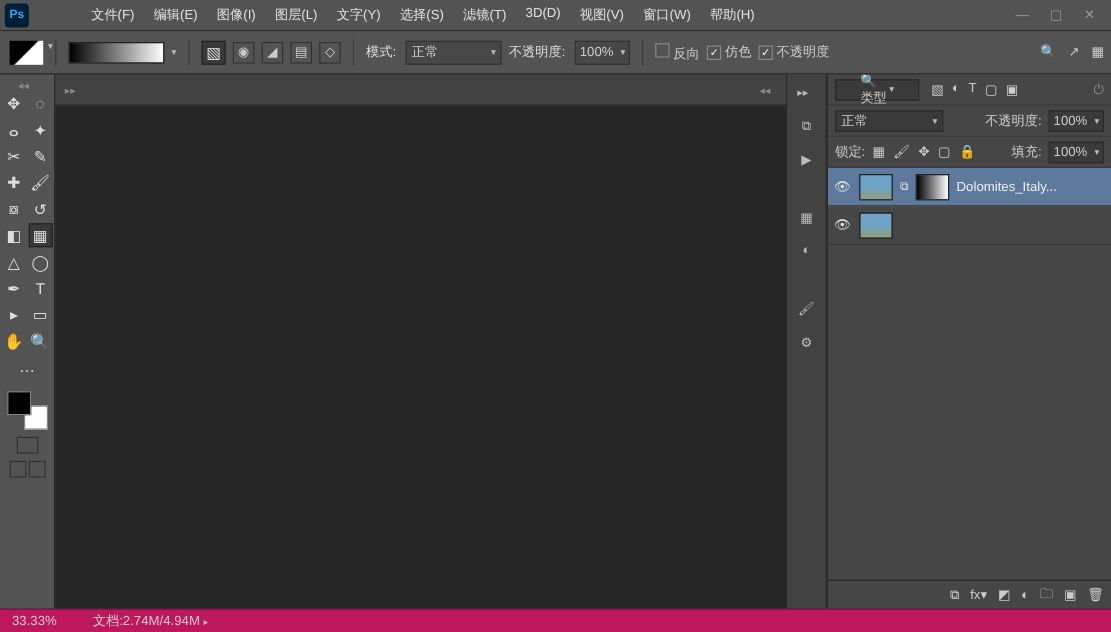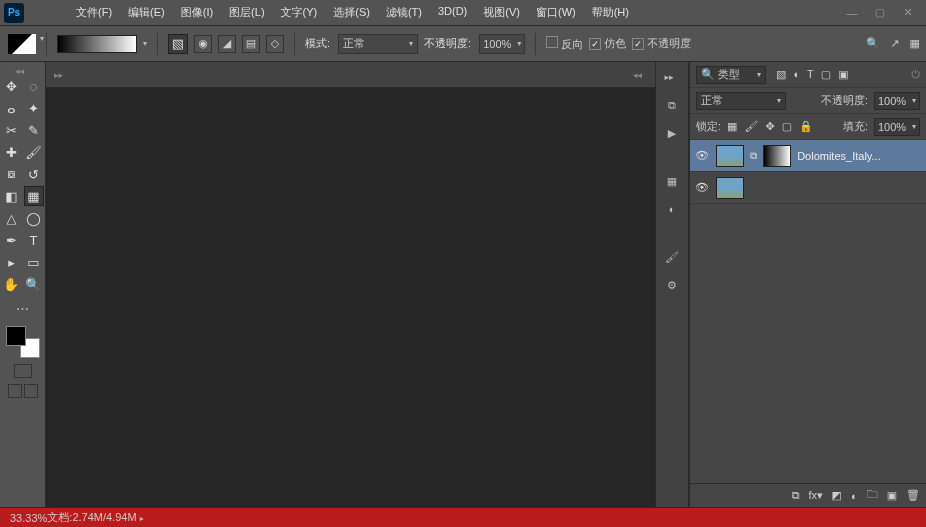--- a/index.html
+++ b/index.html
@@ -41,30 +41,30 @@
 .beach{position:absolute;left:0;right:0;top:66%;bottom:0;background:linear-gradient(#998b6e,#6c6350)}
 .pier{position:absolute;left:28%;top:55%;width:44%;bottom:0;background:repeating-linear-gradient(0deg,#6e5d47 0 6px,#5c4d3a 6px 9px);clip-path:polygon(42% 0%,58% 0%,90% 100%,10% 100%)}
 .rail-l,.rail-r{position:absolute;top:54%;bottom:2%;width:3px;background:#8c7a5f}
 .rail-l{left:34%;transform:skewX(-14deg)}
 .rail-r{right:34%;transform:skewX(14deg)}
 .mtn{position:absolute;right:0;top:8%;width:46%;height:60%;background:linear-gradient(160deg,#b0a897 30%,#8d8473 60%,#6b6354);clip-path:polygon(0 65%,10% 40%,22% 25%,35% 10%,48% 28%,60% 12%,72% 30%,85% 18%,100% 40%,100% 100%,0 100%);opacity:.9}
 .hills{position:absolute;right:0;bottom:0;width:48%;height:42%;background:linear-gradient(#3c7a2f,#2a5a22);clip-path:polygon(0 30%,15% 22%,28% 34%,42% 20%,58% 32%,72% 24%,88% 36%,100% 28%,100% 100%,0 100%);opacity:.85}
 .clouds{position:absolute;left:20%;top:8%;width:70%;height:30%;background:radial-gradient(ellipse 40% 60% at 60% 40%,rgba(255,255,255,.9),rgba(255,255,255,0) 70%)}
 .wm{position:absolute;left:6px;bottom:4px;font-size:8px;color:#ccc;opacity:.7}
 .arrow-svg{position:absolute;inset:0;pointer-events:none}
-.statusbar{height:20px;background:#b91c1c;border-top:1px solid #2a2a2a;display:flex;align-items:center;padding:0 10px;color:#ddd}
+.statusbar{height:20px;background:#be185d;border-top:1px solid #2a2a2a;display:flex;align-items:center;padding:0 10px;gap:30px;color:#ddd}
 .dock-strip{width:34px;background:#424242;border-left:1px solid #2a2a2a;border-right:1px solid #2a2a2a;display:flex;flex-direction:column;align-items:center;padding-top:6px;gap:10px}
 .dock-strip .ic{width:18px;height:18px;display:flex;align-items:center;justify-content:center;color:#bbb;cursor:pointer}
 .panels{width:237px;background:#464646;border-left:1px solid #2a2a2a;display:flex;flex-direction:column}
 .panel-tabs{height:24px;display:flex;align-items:flex-end;border-bottom:1px solid #2a2a2a;background:#3a3a3a}
 .ptab{padding:5px 10px;color:#aaa;cursor:pointer}
 .ptab.active{background:#464646;color:#eee}
 .ptab-menu{margin-left:auto;padding:0 6px;color:#aaa}
 .filter-row,.blend-row,.lock-row{height:26px;display:flex;align-items:center;padding:0 6px;gap:6px;border-bottom:1px solid #3a3a3a}
-.filter-select{background:#3a3a3a;border:1px solid #2a2a2a;height:18px;width:70px;display:flex;align-items:center;padding:0 4px;justify-content:space-between}
+.filter-select{background:#3a3a3a;border:1px solid #2a2a2a;height:18px;width:70px;display:flex;align-items:center;padding:0 20px;justify-content:space-between}
 .filter-icons{display:flex;gap:7px;color:#bbb;margin-left:4px}
 .blend-select{background:#3a3a3a;border:1px solid #2a2a2a;height:18px;width:90px;display:flex;align-items:center;padding:0 4px;justify-content:space-between}
 .small-label{color:#ccc}
 .pct-box{background:#3a3a3a;border:1px solid #2a2a2a;height:18px;width:46px;display:flex;align-items:center;padding:0 3px;justify-content:space-between}
 .lock-icons{display:flex;gap:7px;color:#bbb}
 .layers-list{flex:1;overflow:auto}
 .layer{height:32px;display:flex;align-items:center;padding:0 4px;gap:6px;border-bottom:1px solid #3a3a3a}
 .layer.sel{background:#5d799c}
 .eye{width:16px;text-align:center;color:#ddd;cursor:pointer}
 .thumb{width:28px;height:22px;background:#666;border:1px solid #222}

